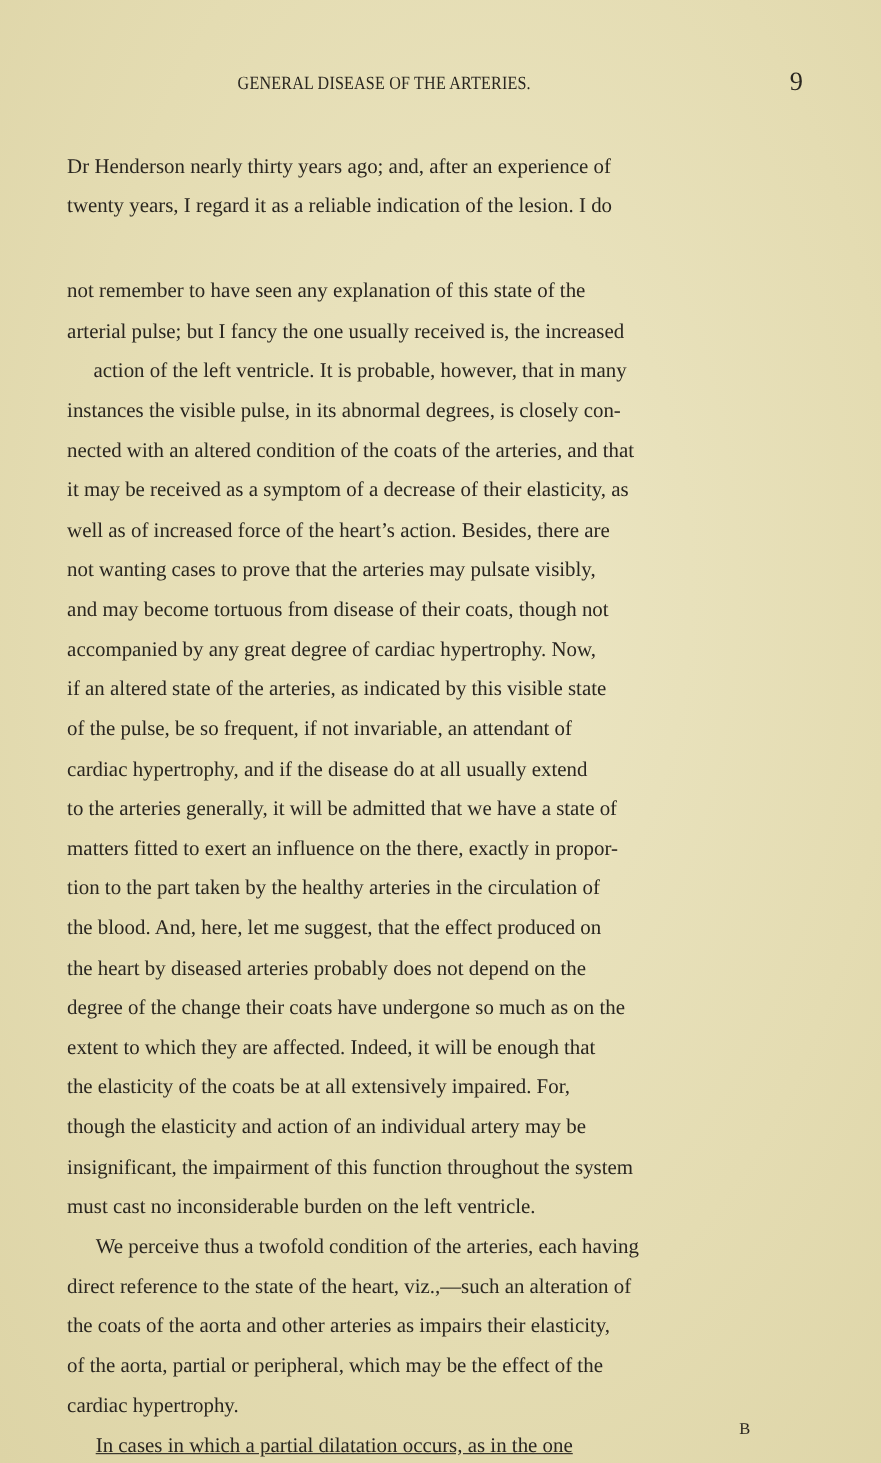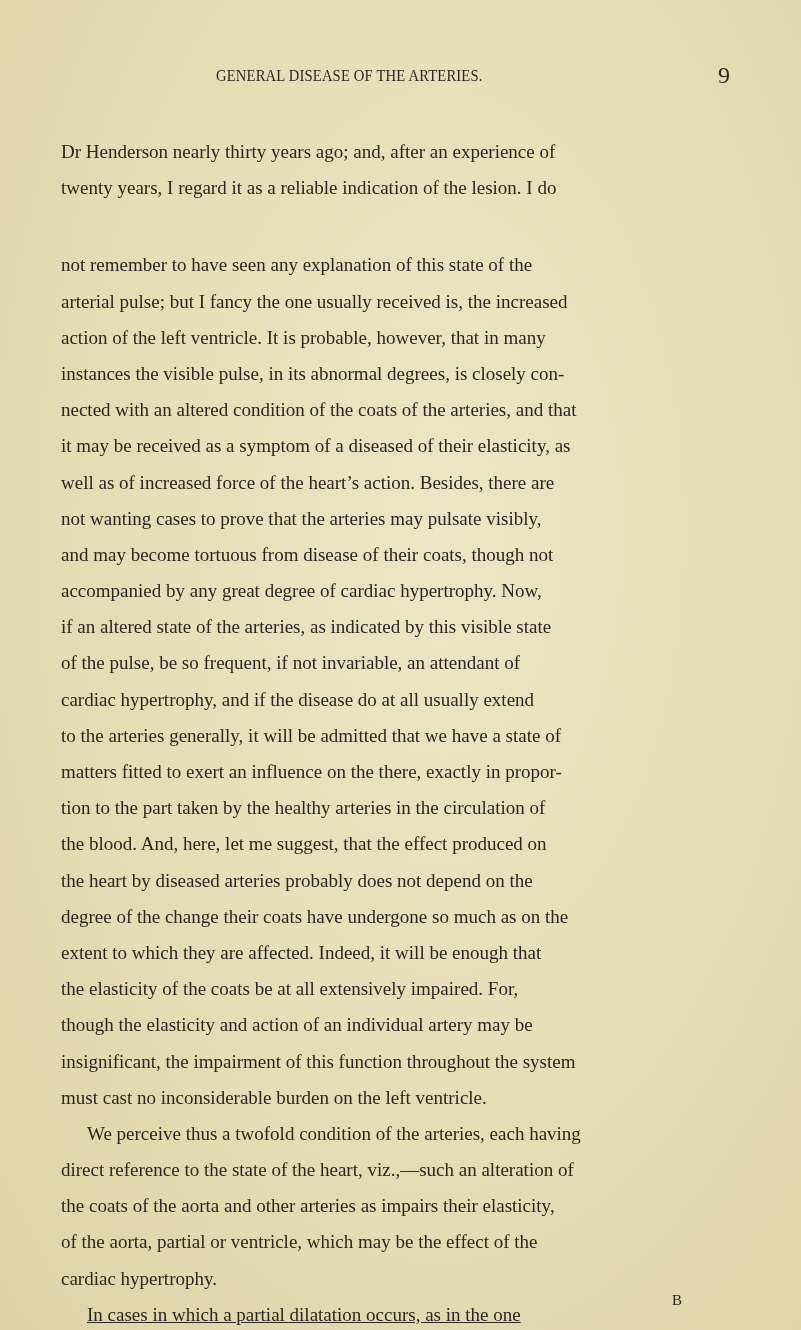--- a/index.html
+++ b/index.html
@@ -45,24 +45,24 @@
   <span class="running-head">GENERAL DISEASE OF THE ARTERIES.</span>
   <span class="page-num">9</span>
 </div>
 
 <div class="body-text" id="body-text">
     <div>
       <div class="line" style="width: 670px; text-align-last: auto;">Dr Henderson nearly thirty years ago; and, after an experience of</div>
       <div class="line" style="width: 670px; text-align-last: auto;">twenty years, I regard it as a reliable indication of the lesion.  I do</div>
       <div class="line" style="width: 670px; text-align-last: auto; margin-top: 41px;">not remember to have seen any explanation of this state of the</div>
       <div class="line" style="width: 670px; text-align-last: auto;">arterial pulse; but I fancy the one usually received is, the increased</div>
-      <div class="line" style="width: 670px; text-align-last: auto;">action of the left ventricle.  It is probable, however, that in many</div>
+      <div class="line" style="width: 670px; text-align-last: auto; margin-left: 24px;">action of the left ventricle.  It is probable, however, that in many</div>
       <div class="line" style="width: 670px; text-align-last: auto;">instances the visible pulse, in its abnormal degrees, is closely con-</div>
       <div class="line" style="width: 670px; text-align-last: auto;">nected with an altered condition of the coats of the arteries, and that</div>
-      <div class="line" style="width: 670px; text-align-last: auto;">it may be received as a symptom of a diseased of their elasticity, as</div>
+      <div class="line" style="width: 670px; text-align-last: auto;">it may be received as a symptom of a decrease of their elasticity, as</div>
       <div class="line" style="width: 670px; text-align-last: auto;">well as of increased force of the heart’s action.  Besides, there are</div>
       <div class="line" style="width: 670px; text-align-last: auto;">not wanting cases to prove that the arteries may pulsate visibly,</div>
       <div class="line" style="width: 670px; text-align-last: auto;">and may become tortuous from disease of their coats, though not</div>
       <div class="line" style="width: 670px; text-align-last: auto;">accompanied by any great degree of cardiac hypertrophy.  Now,</div>
       <div class="line" style="width: 670px; text-align-last: auto;">if an altered state of the arteries, as indicated by this visible state</div>
       <div class="line" style="width: 670px; text-align-last: auto;">of the pulse, be so frequent, if not invariable, an attendant of</div>
       <div class="line" style="width: 670px; text-align-last: auto;">cardiac hypertrophy, and if the disease do at all usually extend</div>
       <div class="line" style="width: 670px; text-align-last: auto;">to the arteries generally, it will be admitted that we have a state of</div>
       <div class="line" style="width: 670px; text-align-last: auto;">matters fitted to exert an influence on the there, exactly in propor-</div>
       <div class="line" style="width: 670px; text-align-last: auto;">tion to the part taken by the healthy arteries in the circulation of</div>
@@ -72,21 +72,21 @@
       <div class="line" style="width: 670px; text-align-last: auto;">extent to which they are affected.  Indeed, it will be enough that</div>
       <div class="line" style="width: 670px; text-align-last: auto;">the elasticity of the coats be at all extensively impaired.  For,</div>
       <div class="line" style="width: 670px; text-align-last: auto;">though the elasticity and action of an individual artery may be</div>
       <div class="line" style="width: 670px; text-align-last: auto;">insignificant, the impairment of this function throughout the system</div>
       <div class="line last" style="width: 670px; text-align-last: left;">must cast no inconsiderable burden on the left ventricle.</div>
     </div>
     <div>
       <div class="line indent" style="width: 670px; text-align-last: auto;">We perceive thus a twofold condition of the arteries, each having</div>
       <div class="line" style="width: 670px; text-align-last: auto;">direct reference to the state of the heart, viz.,—such an alteration of</div>
       <div class="line" style="width: 670px; text-align-last: auto;">the coats of the aorta and other arteries as impairs their elasticity,</div>
-      <div class="line" style="width: 670px; text-align-last: auto;">of the aorta, partial or ventricle, which may be the effect of the</div>
+      <div class="line" style="width: 670px; text-align-last: auto;">of the aorta, partial or peripheral, which may be the effect of the</div>
       <div class="line last" style="width: 670px; text-align-last: left;">cardiac hypertrophy.</div>
     </div>
     <div>
       <div class="line indent" style="width: 670px; text-align-last: auto; text-decoration: underline;">In cases in which a partial dilatation occurs, as in the one</div>
       <div class="line" style="width: 670px; text-align-last: auto;">narrated, in the greater curvature of the ascending aorta, it is</div>
     </div>
   </div>
 
 <span class="sig">B</span>
 

